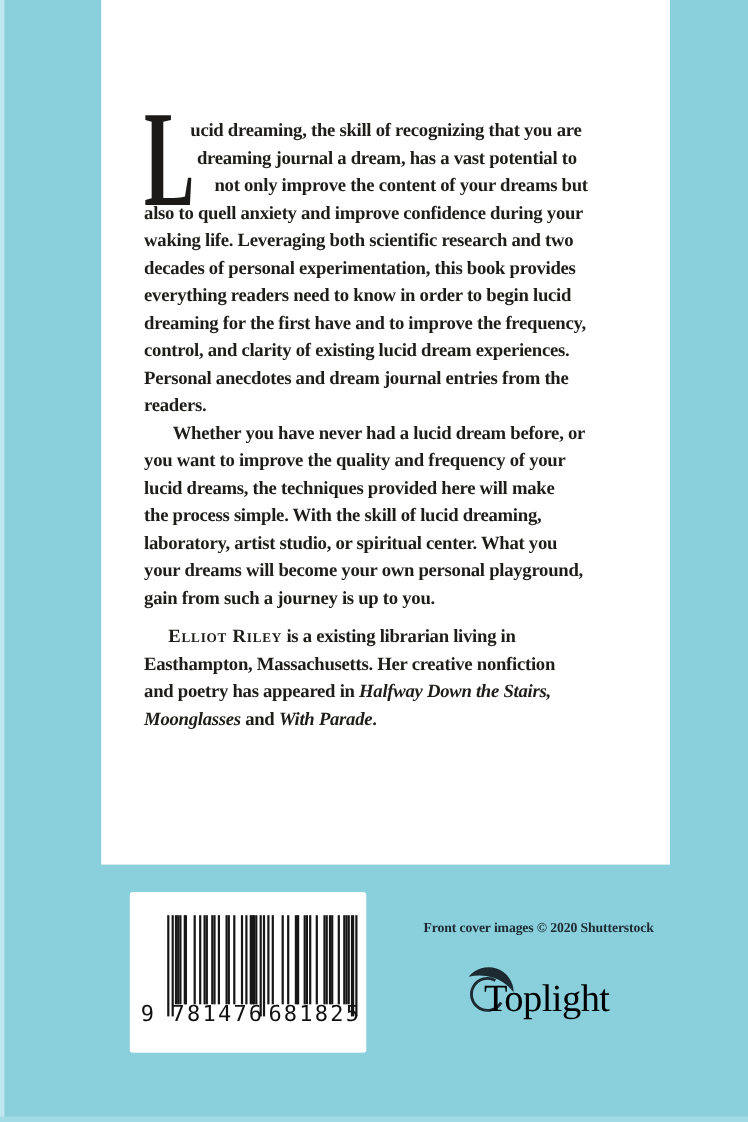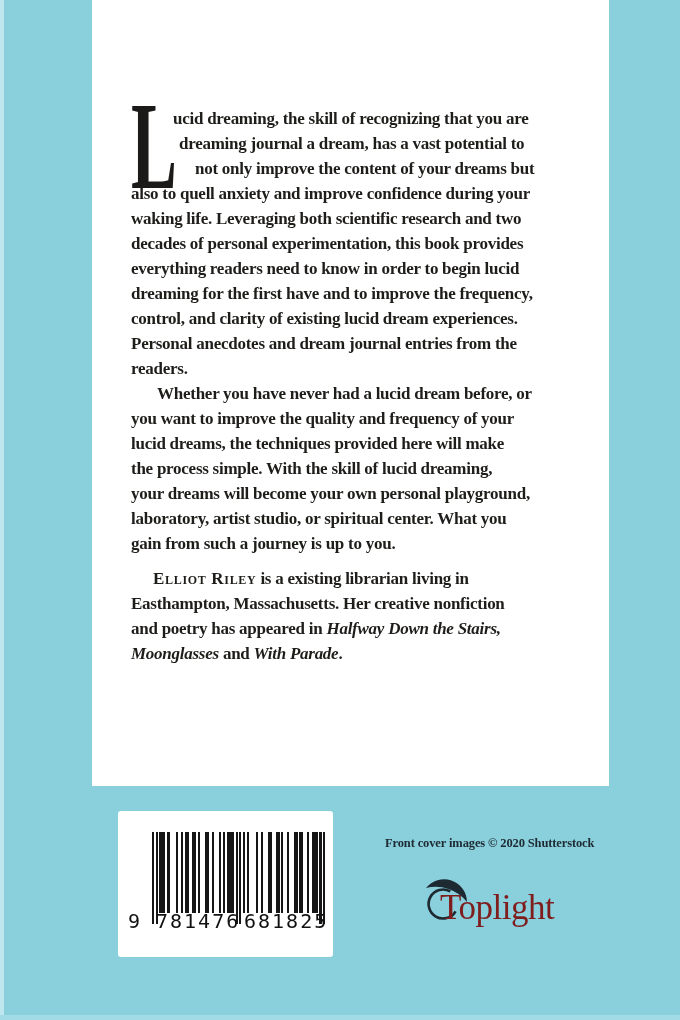--- a/index.html
+++ b/index.html
@@ -60,21 +60,21 @@
     position:absolute;left:385px;top:835px;
     font-weight:700;font-size:12.5px;line-height:16px;
     color:#1d2a32;white-space:nowrap;letter-spacing:-0.01em;
   }
   .logo{position:absolute;left:424px;top:874px;width:190px;height:80px;}
   .swirl{position:absolute;left:0;top:0;}
   .wordmark{
     position:absolute;left:16px;top:16px;
     font-family:"Liberation Serif",serif;
     font-size:35px;line-height:35px;font-weight:400;
-    letter-spacing:-0.5px;color:#7f1d1d;
+    letter-spacing:-0.5px;color:#000000;
   }
 </style>
 </head>
 <body>
 
 <div class="cover">
   <div class="edge-left"></div>
 
   <section class="panel">
     <div class="textblock">
@@ -92,22 +92,22 @@
             <div class="line">control, and clarity of existing lucid dream experiences.</div>
             <div class="line">Personal anecdotes and dream journal entries from the</div>
             <div class="line">readers.</div>
           </div>
       </div>
       <div class="para para2 lines">
           <div class="line">Whether you have never had a lucid dream before, or</div>
           <div class="line">you want to improve the quality and frequency of your</div>
           <div class="line">lucid dreams, the techniques provided here will make</div>
           <div class="line">the process simple. With the skill of lucid dreaming,</div>
+          <div class="line">laboratory, artist studio, or spiritual center. What you</div>
           <div class="line">your dreams will become your own personal playground,</div>
-          <div class="line">laboratory, artist studio, or spiritual center. What you</div>
           <div class="line">gain from such a journey is up to you.</div>
         </div>
       <div class="para author lines">
           <div class="line"><span class="sc">Elliot Riley</span><span> is a existing librarian living in</span></div>
           <div class="line"><span>Easthampton, Massachusetts. Her creative nonfiction</span></div>
           <div class="line"><span>and poetry has appeared in </span><span class="it">Halfway Down the Stairs,</span></div>
           <div class="line"><span class="it">Moonglasses</span><span> and </span><span class="it">With Parade</span><span>.</span></div>
         </div>
     </div>
   </section>

